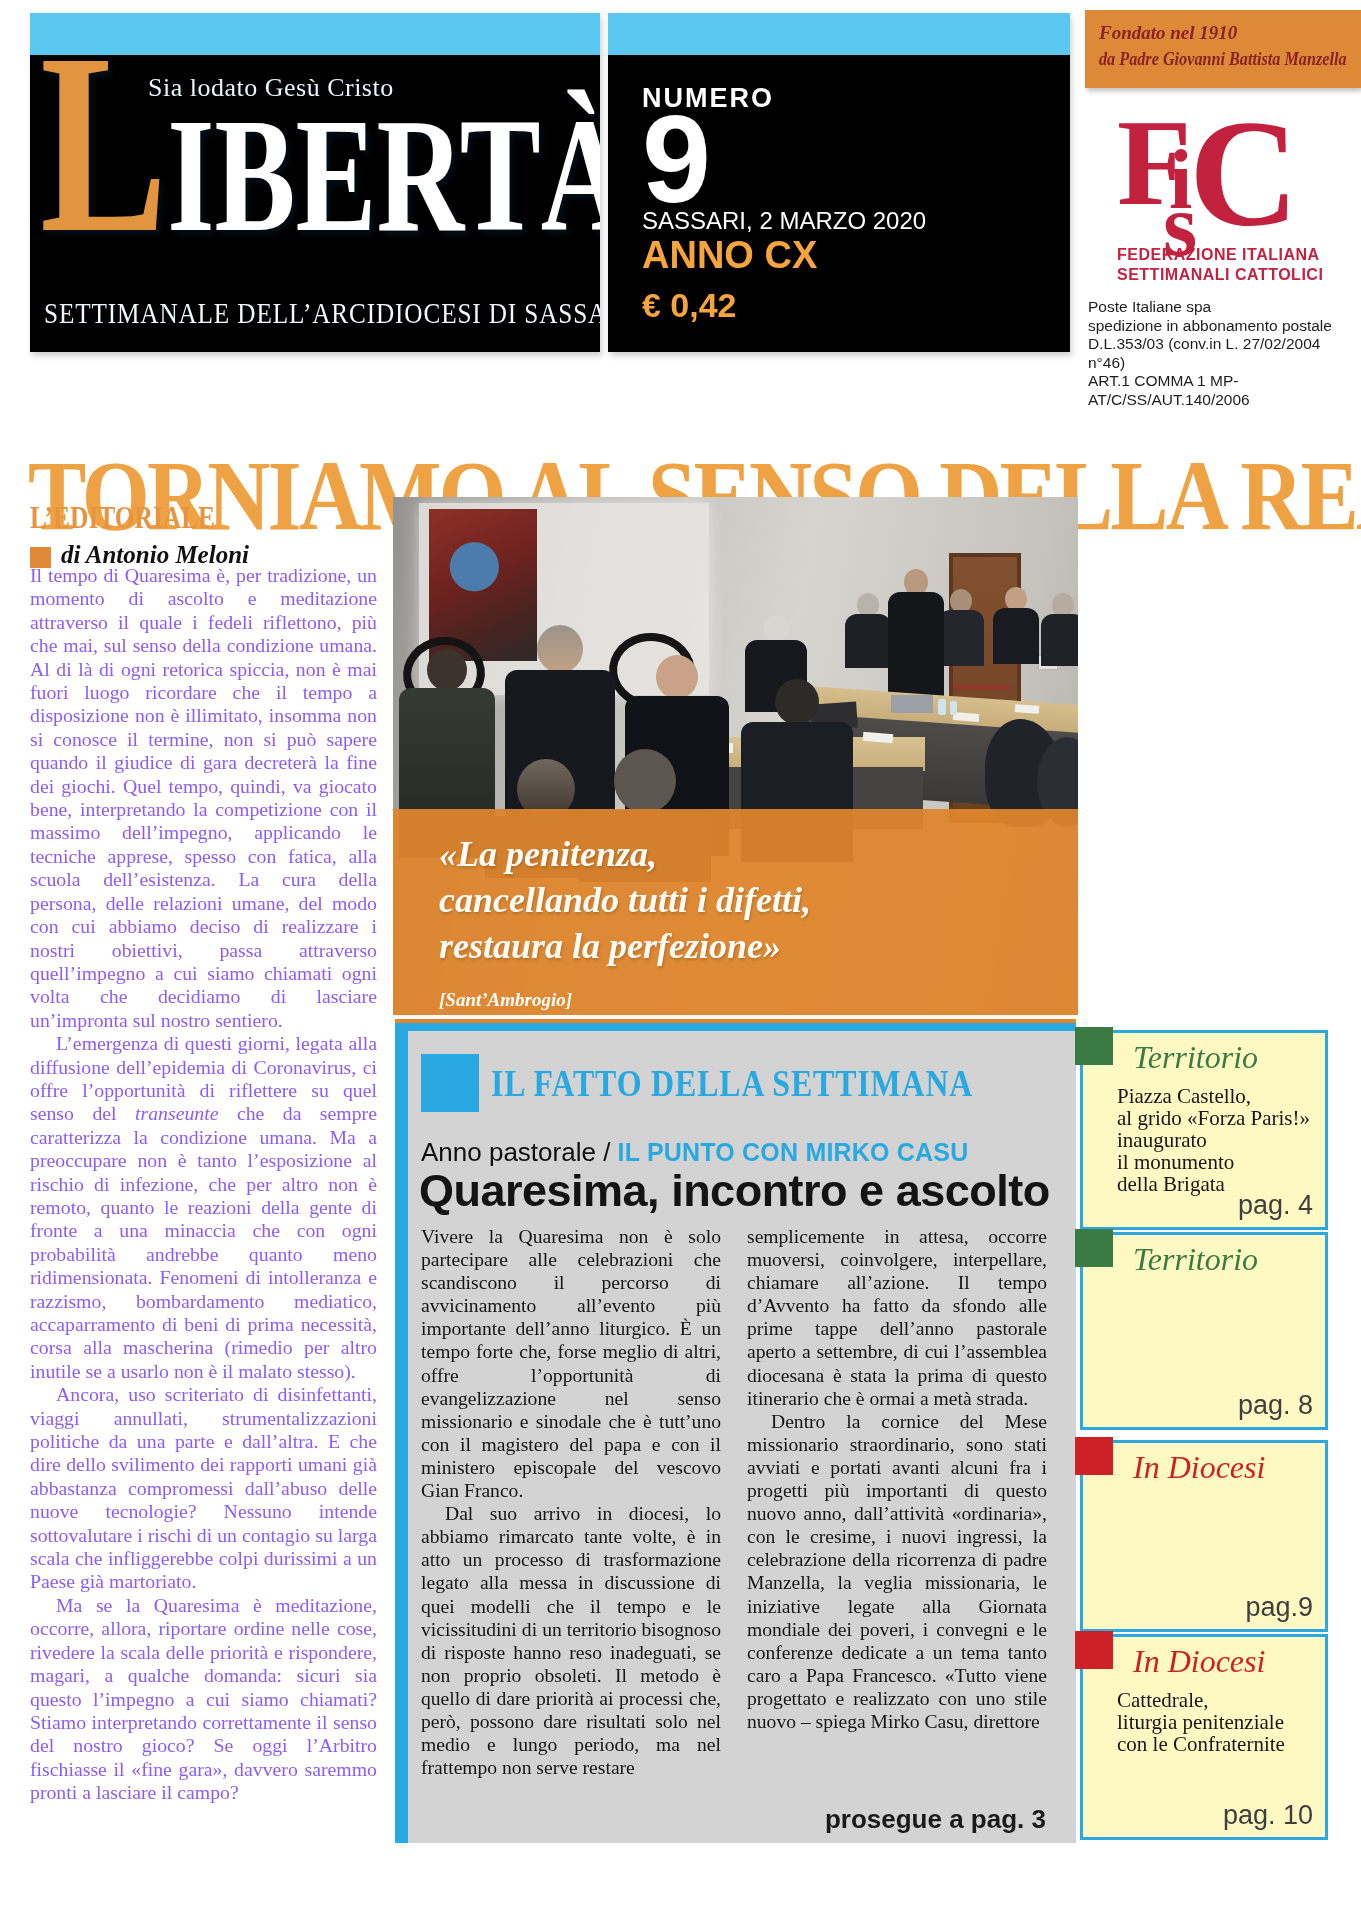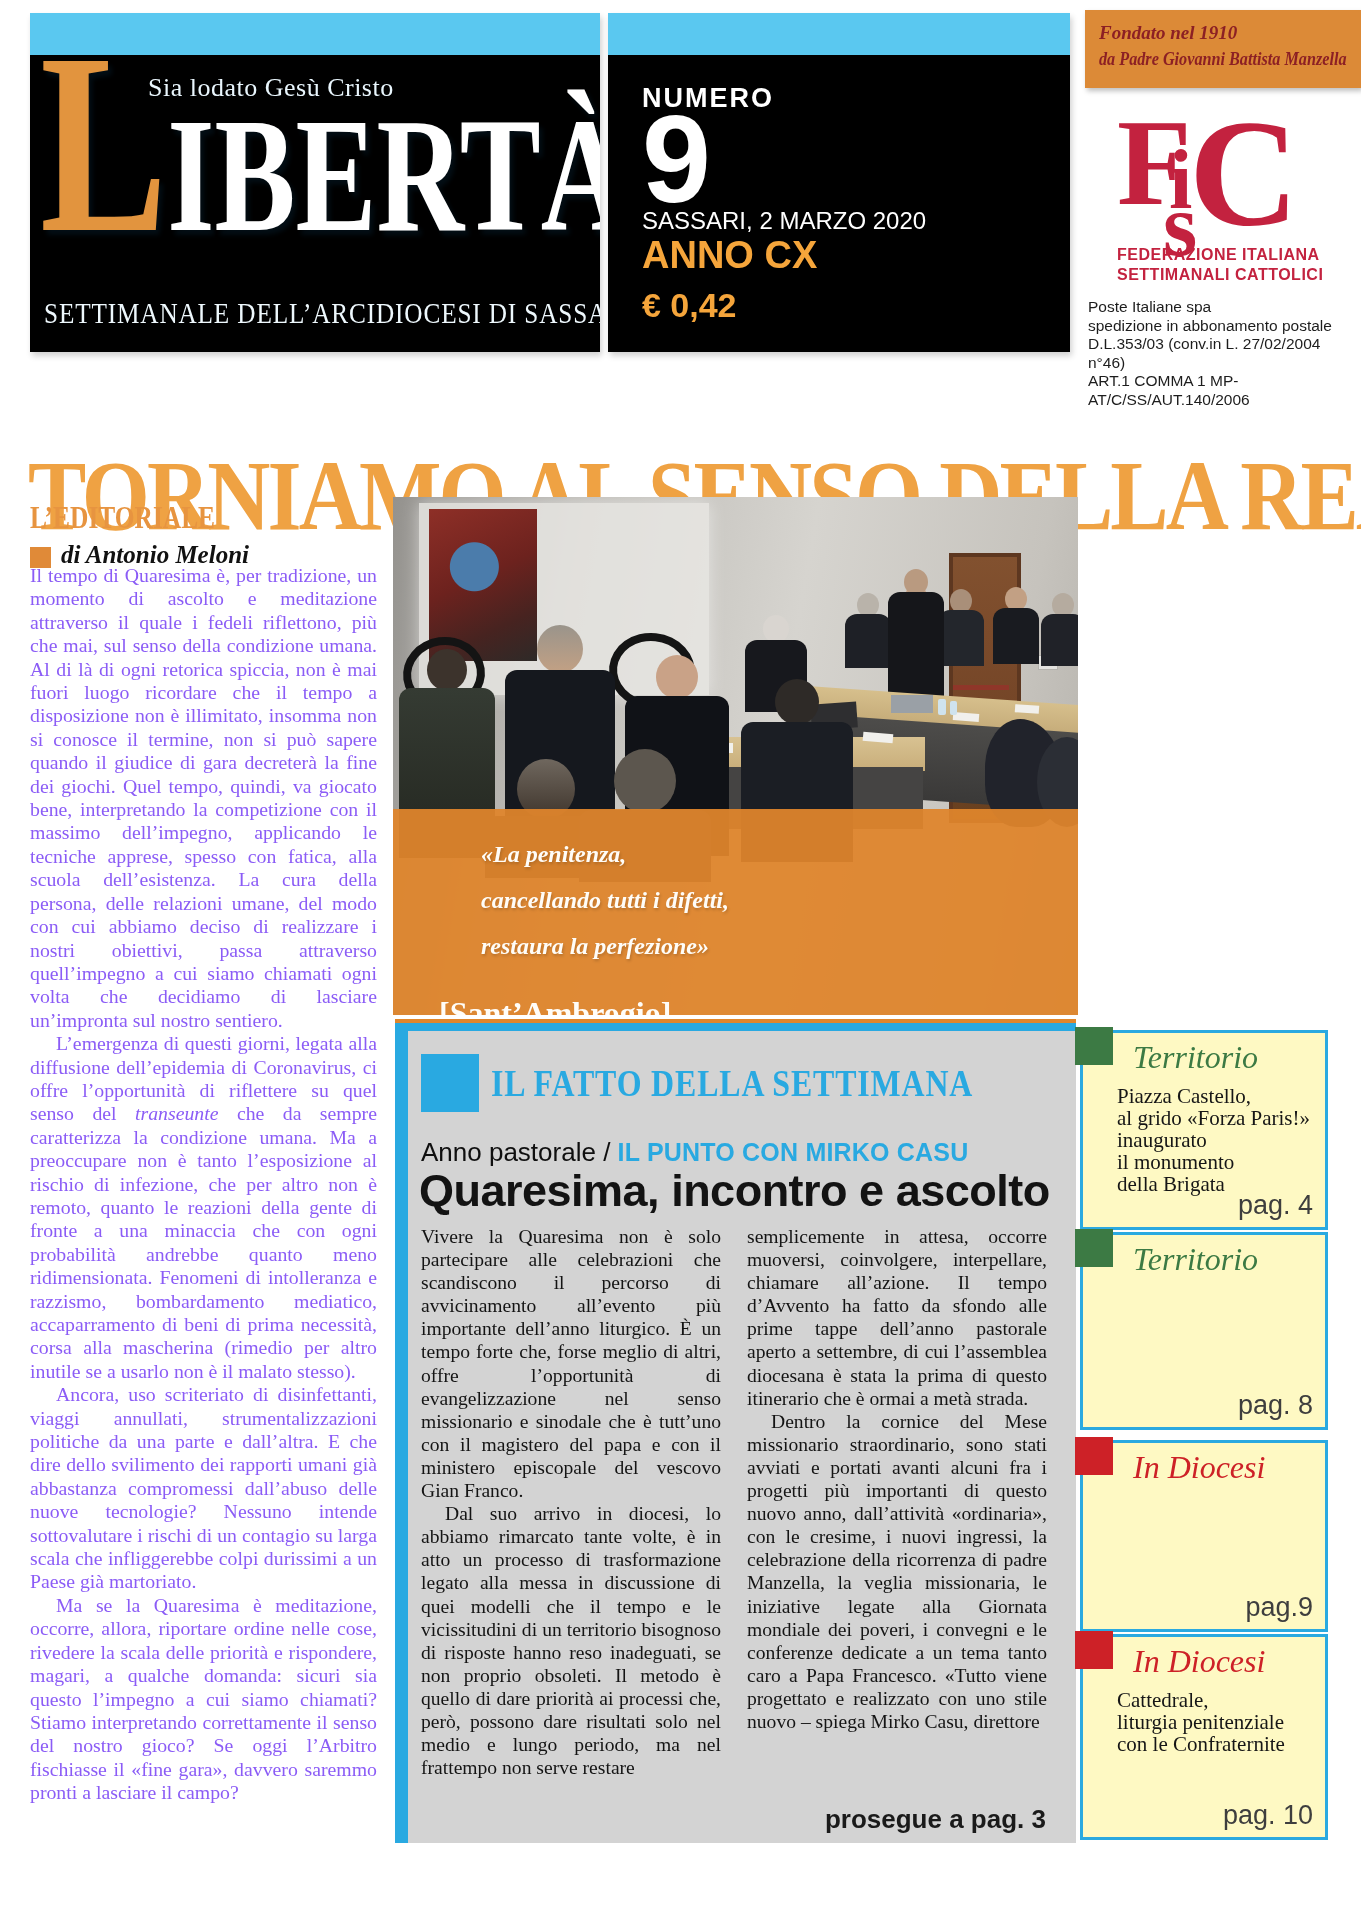--- a/index.html
+++ b/index.html
@@ -83,22 +83,22 @@
   .paper{position:absolute;background:#f1f0ec;}
   .laptop{left:418px;top:206px;width:46px;height:26px;background:#2e2e30;transform:rotate(-4deg);}
   .projector{left:498px;top:198px;width:42px;height:18px;background:#9aa0a6;}
   .bottle{position:absolute;background:#cfe3ee;border-radius:2px;}
   .chair{position:absolute;border:8px solid #141414;border-radius:50%;background:transparent;}
   .jacket{position:absolute;background:#21232b;border-radius:45% 55% 40% 40%;}
 
   
   #quote-overlay{position:absolute;left:0;bottom:0;width:100%;height:206px;background:rgba(223,133,44,.94);
                  padding:22px 0 0 46px;box-sizing:border-box;color:#fffdf8;}
-  .q-line{font-size:24px;font-weight:bold;font-style:italic;line-height:46px;text-shadow:1px 2px 3px rgba(0,0,0,.18);margin-left:42px;}
-  .q-attr{font-size:32px;font-weight:bold;margin-top:26px;}
+  .q-line{font-size:36px;font-weight:bold;font-style:italic;line-height:46px;text-shadow:1px 2px 3px rgba(0,0,0,.18);}
+  .q-attr{font-size:19px;font-weight:bold;font-style:italic;margin-top:20px;}
 
   
   #feature{position:absolute;left:395px;top:1019px;width:681px;height:824px;background:#d3d3d3;overflow:hidden;}
   .strip-orange{position:absolute;left:0;top:0;width:100%;height:4px;background:#e0862c;}
   .strip-blue{position:absolute;left:0;top:4px;width:100%;height:8px;background:#29a9e1;}
   .stripe-left{position:absolute;left:0;top:4px;width:13px;height:820px;background:#29a9e1;}
   #feature-square{position:absolute;left:26px;top:35px;width:58px;height:58px;background:#29a9e1;}
   #feature-label{position:absolute;left:96px;top:42px;font-size:38px;font-weight:bold;color:#29a9e1;
                  white-space:nowrap;transform:scaleX(.84);transform-origin:left top;letter-spacing:1px;}
   #kicker{position:absolute;left:26px;top:118px;font-family:"Liberation Sans",sans-serif;font-size:26px;color:#0f0f0f;}

